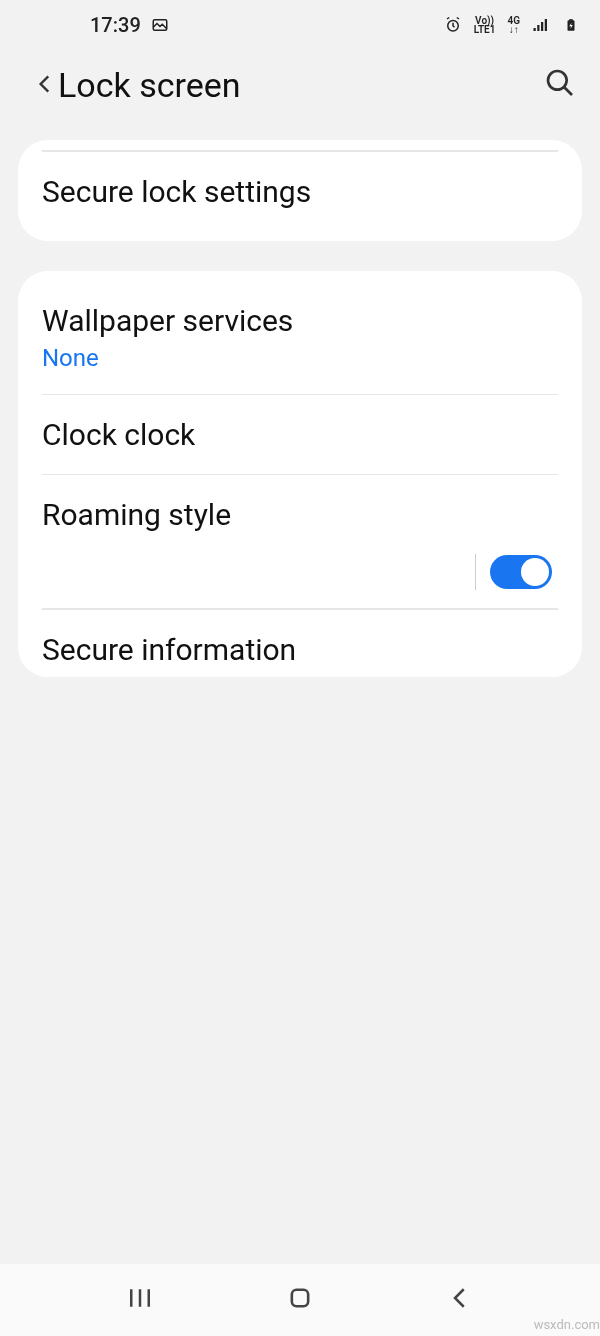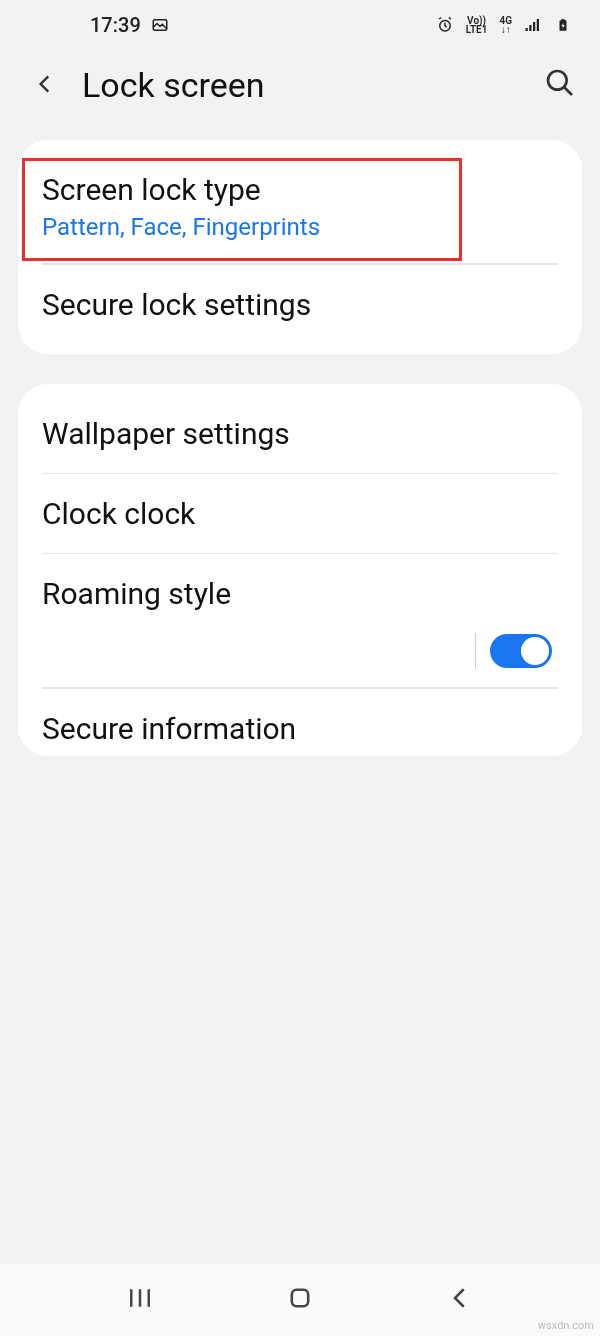--- a/index.html
+++ b/index.html
@@ -9,33 +9,32 @@
       background: #f2f2f2;
       font-family: -apple-system, 'Segoe UI', Roboto, sans-serif;
       position: relative;
       overflow: hidden;
     }
     .status-bar {
       height: 50px;
       display: flex;
       align-items: center;
       justify-content: space-between;
-      padding: 0 28px 0 90px;
+      padding: 0 20px 0 90px;
       font-size: 20px;
       font-weight: 500;
       color: #222;
     }
     .status-left { display: flex; align-items: center; gap: 10px; }
     .status-right { display: flex; align-items: flex-end; gap: 12px; }
     .status-icon { width: 18px; height: 18px; display: inline-flex; align-items: center; justify-content: center; }
     .header {
       display: flex;
       align-items: center;
       padding: 14px 20px 34px 32px;
-      gap: 24px;
     }
     .back-btn { font-size: 36px; color: #444; font-weight: 300; }
     .header-title { font-size: 34px; font-weight: 400; color: #111; flex: 1; }
     .search-btn { width: 36px; height: 36px; }
     .card {
       background: #fff;
       border-radius: 30px;
       margin: 0 18px 30px 18px;
       padding: 10px 0;
     }
@@ -75,22 +74,22 @@
       bottom: 0; left: 0; right: 0;
       height: 72px;
       background: #fafafa;
       display: flex;
       justify-content: space-around;
       align-items: center;
       padding: 0 60px;
     }
     .watermark {
       position: absolute;
-      bottom: 4px; right: 6px;
-      font-size: 11px;
+      bottom: 4px; right: 0;
+      font-size: 13px;
       color: #bbb;
       z-index: 10;
     }
     .lte-text { font-size: 10px; font-weight: 600; line-height: 9px; }
   </style>
 </head>
 <body>
 
 <div class="status-bar">
   <div class="status-left">
@@ -145,35 +144,31 @@
   <div class="header-title">Lock screen</div>
   <div class="search-btn">
     <svg viewBox="0 0 24 24" width="32" height="32" fill="none" stroke="#333" stroke-width="2">
         <circle cx="10" cy="10" r="7"></circle>
         <path d="M15 15l6 6"></path>
       </svg>
   </div>
 </div>
 
 <div class="card">
-  <div class="item" style="position:relative">
-    <div class="highlight-box"></div>
-    <div class="item-title">Screen lock type</div>
-    <div class="item-sub">Pattern, Face, Fingerprints</div>
-  </div>
   <div class="divider"></div>
   <div class="divider"></div>
   <div class="item">
     <div class="item-title">Secure lock settings</div>
   </div>
 </div>
 
 <div class="card">
   <div class="item">
-    <div class="item-title">Wallpaper settings</div>
+    <div class="item-title">Wallpaper services</div>
+    <div class="item-sub">None</div>
   </div>
   <div class="divider"></div>
   <div class="item">
     <div class="item-title">Clock clock</div>
   </div>
   <div class="divider"></div>
   <div class="item" style="padding-bottom:8px">
     <div class="item-title">Roaming style</div>
   </div>
   <div class="toggle-row">

